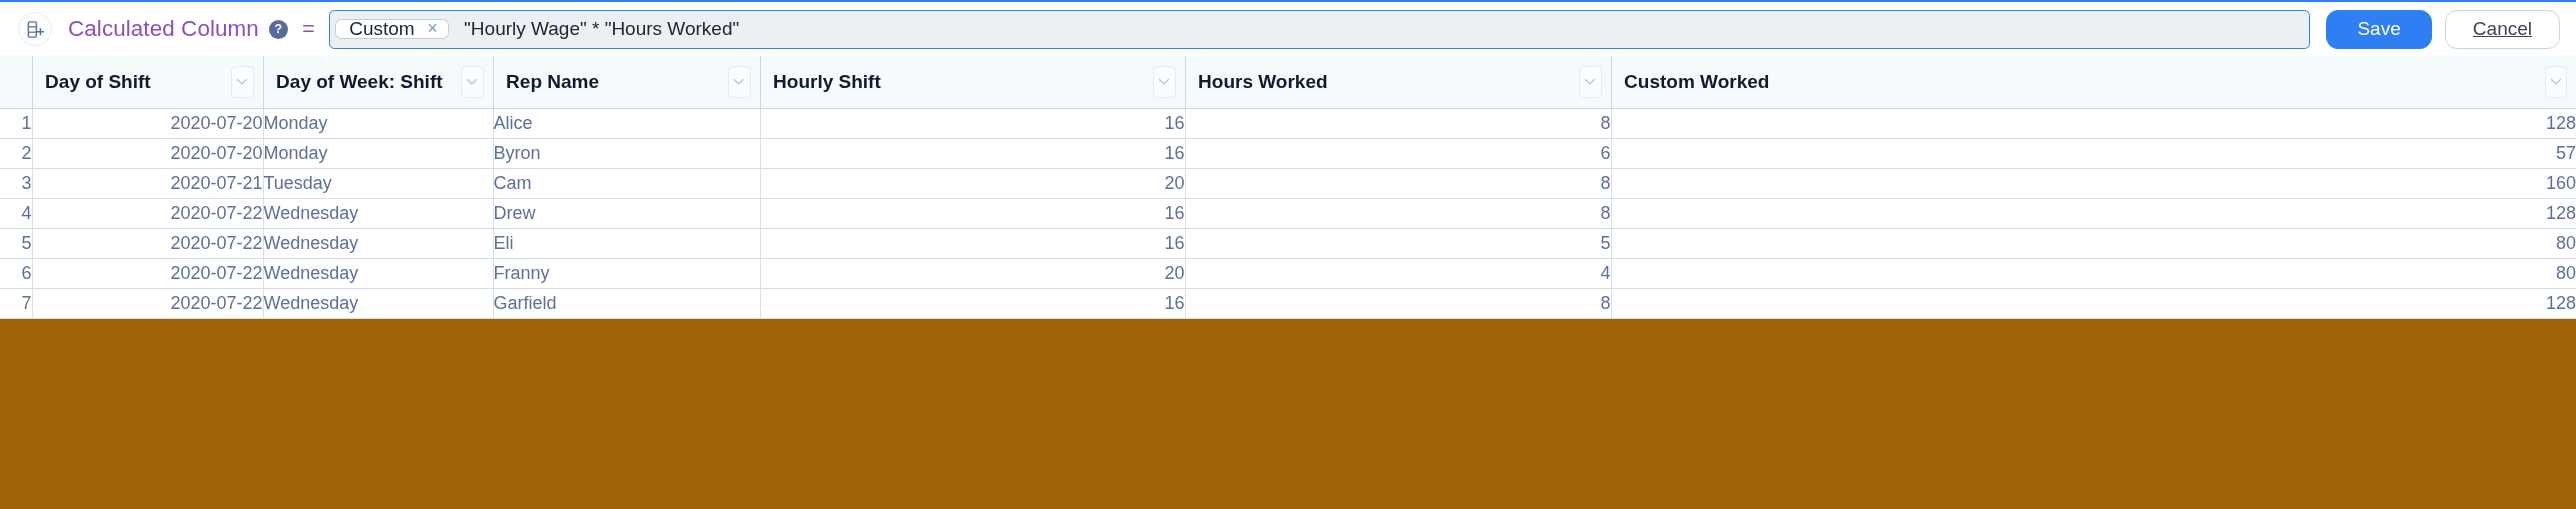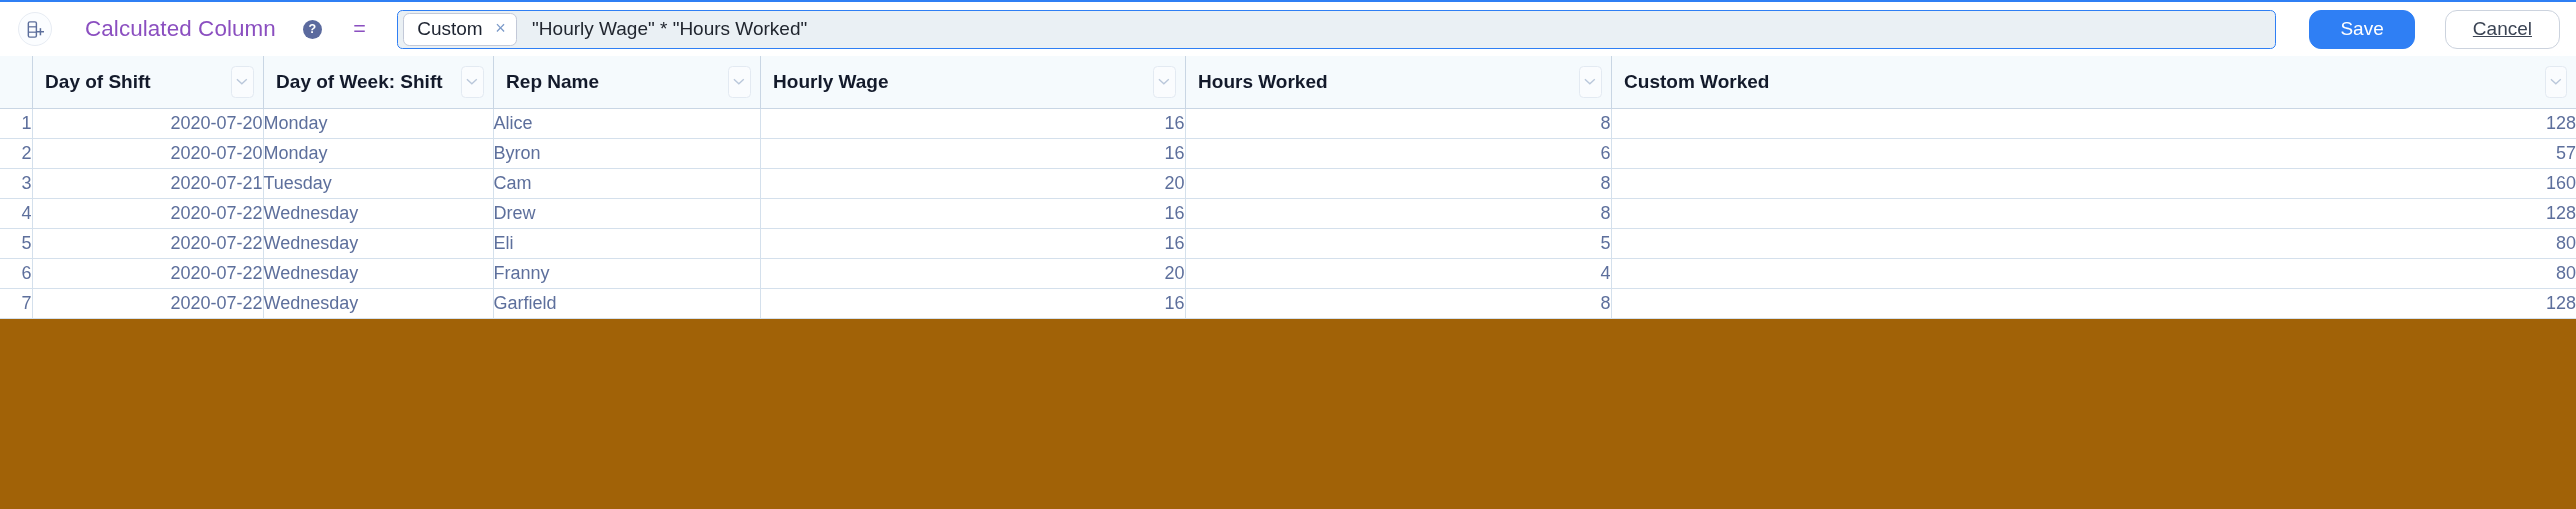--- a/index.html
+++ b/index.html
@@ -22,21 +22,21 @@
   
   .toolbar {
     position: relative;
     height: 56px;
     flex: 0 0 56px;
     background: #ffffff;
     border-top: 2.7px solid #2f7ff4;
     display: flex;
     align-items: center;
     padding: 0 16px 0 18px;
-    gap: 17px;
+    gap: 0;
   }
   .toolbar::before{
     content:"";
     position:absolute;
     left:0; right:0; top:-2.7px;
     height:2.7px;
     background:#2f7ff4;
     border-top-left-radius:9px;
     border-top-right-radius:9px;
   }
@@ -87,21 +87,21 @@
     background: #eaf0f4;
     border: 1.8px solid #2f7ff4;
     border-radius: 5.4px;
     display: flex;
     align-items: center;
     padding: 0 5.4px 0 4.5px;
     overflow: hidden;
   }
   .chip {
     flex: 0 0 auto;
-    height: 33px;
+    height: 20px;
     background: #ffffff;
     border: 0.9px solid #c3c9d8;
     border-radius: 6.3px;
     display: flex;
     align-items: center;
     padding: 0 10px 0 13.5px;
     gap: 12.6px;
   }
   .chip-label {
     font-size: 19px;
@@ -307,21 +307,21 @@
               <span class="head-caret">
                 <svg width="11.7" height="7.2" viewBox="0 0 13 8">
                     <path d="M1 1.5L6.5 6.5L12 1.5" fill="none" stroke="#b9c7da" stroke-width="1.5"></path>
                   </svg>
               </span>
             </div>
           </th>
 
           <th>
             <div class="head-inner">
-              <span class="head-title">Hourly Wage</span>
+              <span class="head-title">Hourly Shift</span>
               <span class="head-caret">
                 <svg width="11.7" height="7.2" viewBox="0 0 13 8">
                     <path d="M1 1.5L6.5 6.5L12 1.5" fill="none" stroke="#b9c7da" stroke-width="1.5"></path>
                   </svg>
               </span>
             </div>
           </th>
 
           <th>
             <div class="head-inner">

